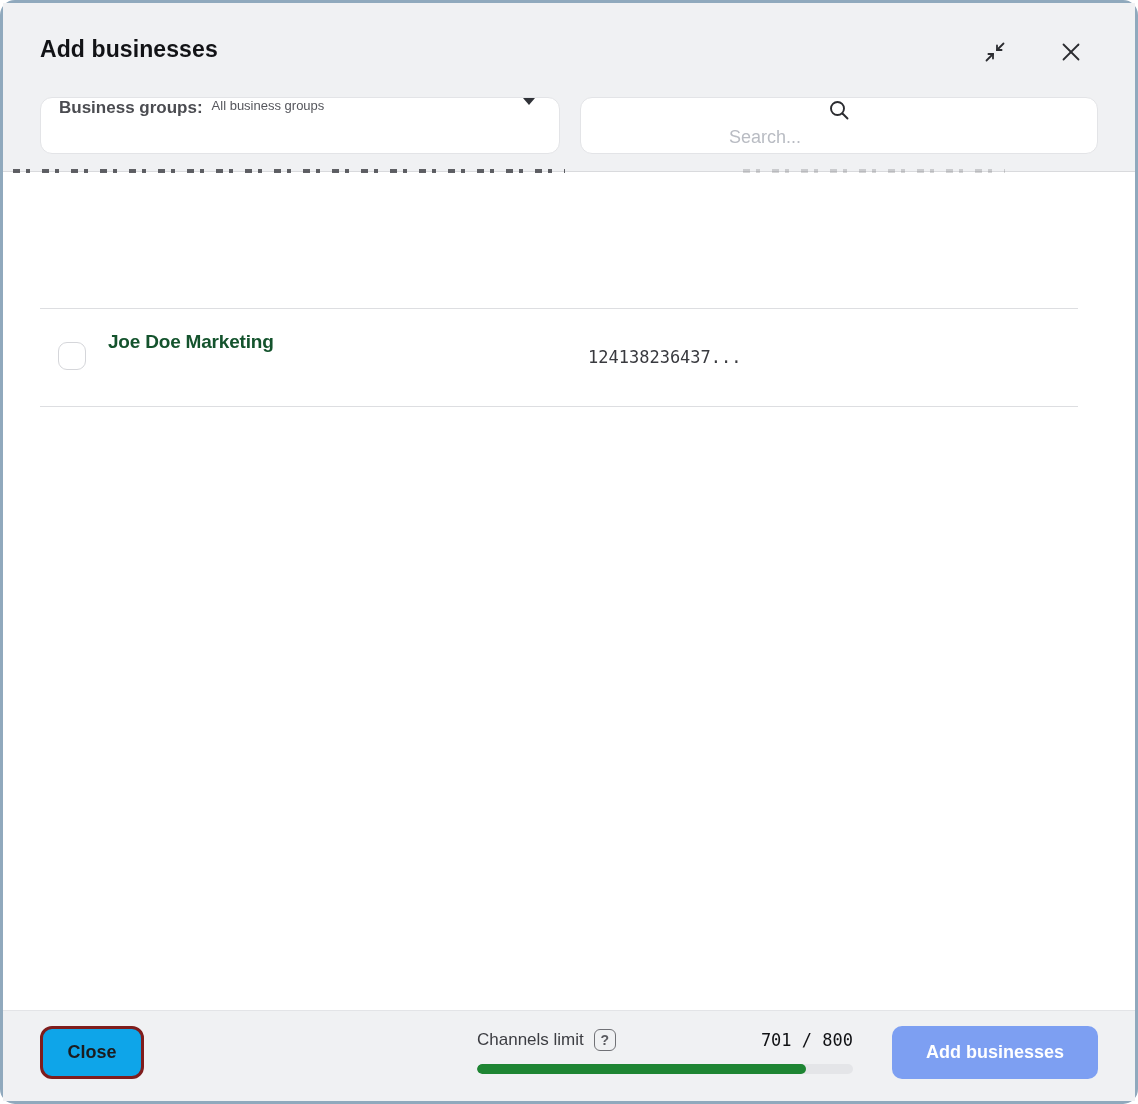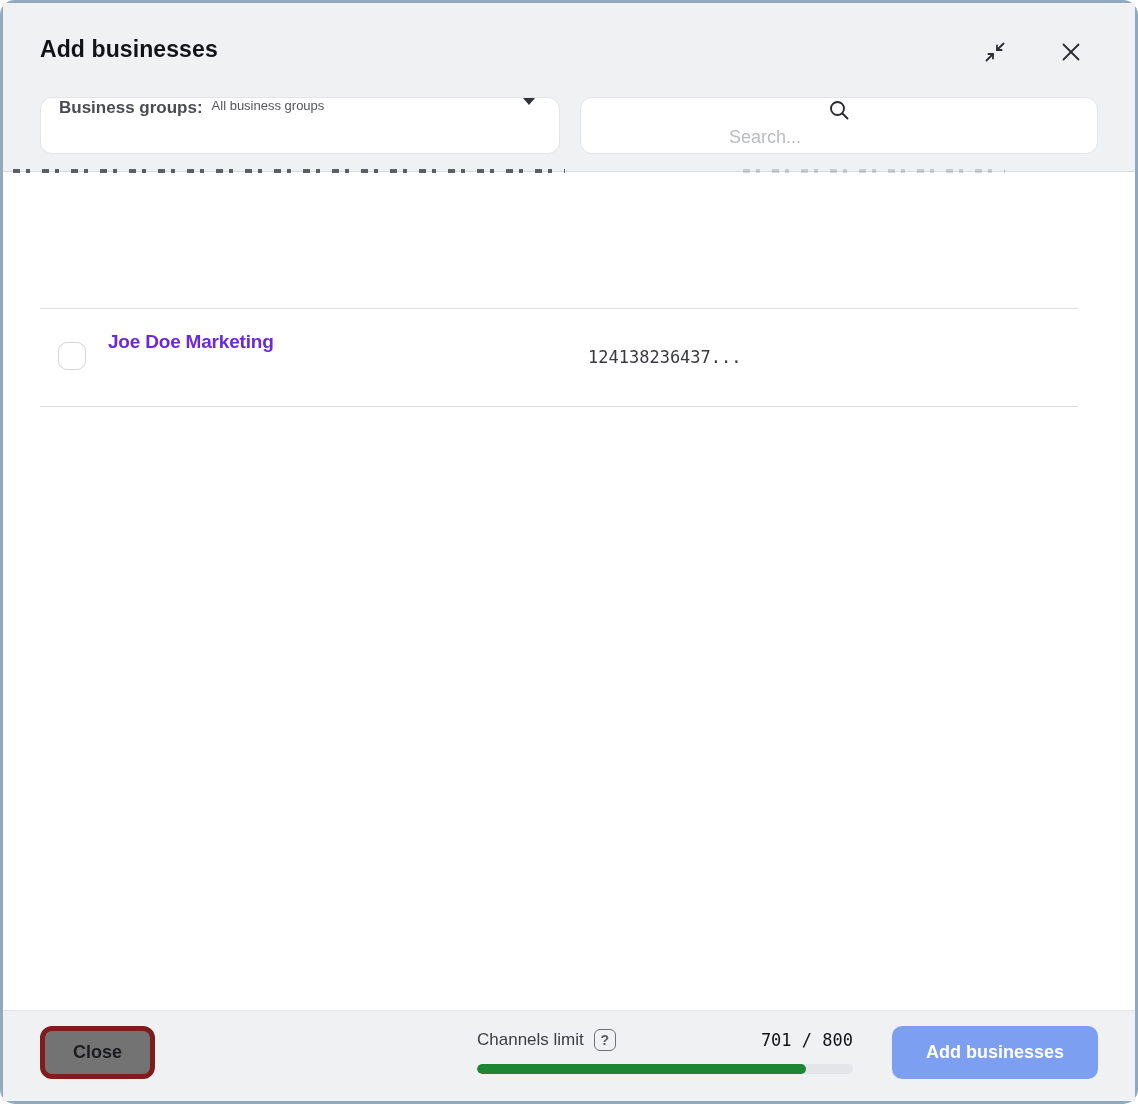--- a/index.html
+++ b/index.html
@@ -130,44 +130,44 @@
     background: #ffffff;
     cursor: pointer;
   }
   .col-name { position: absolute; left: 68px; }
   .col-code { position: absolute; left: 548px; }
   .select-all-label { font-size: 18px; color: #1d1e21; }
   .col-header { font-size: 18px; color: #1d1e21; }
   .business-name {
     font-size: 19px;
     font-weight: 700;
-    color: #6d28d9;
+    color: #14532d;
     letter-spacing: -0.2px;
     cursor: pointer;
   }
   .store-code {
     font-family: "DejaVu Sans Mono", monospace;
     font-size: 17px;
     color: #393a3f;
   }
 
   
   .footer-section {
     position: absolute;
     left: 0; right: 0; bottom: 0;
     height: 91px;
     background: #f0f1f3;
     border-top: 1px solid #e3e4e7;
   }
   .close-button {
     position: absolute;
     left: 37px; top: 15px;
-    width: 115px; height: 53px;
-    background: #737373;
-    border: 5px solid #7f1d1d;
+    width: 104px; height: 53px;
+    background: #0ea5e9;
+    border: 3px solid #7f1d1d;
     border-radius: 12px;
     font-family: "Liberation Sans", sans-serif;
     font-size: 18px;
     font-weight: 700;
     color: #1b1c1f;
     cursor: pointer;
   }
   .channels-block {
     position: absolute;
     left: 474px; top: 17px;

